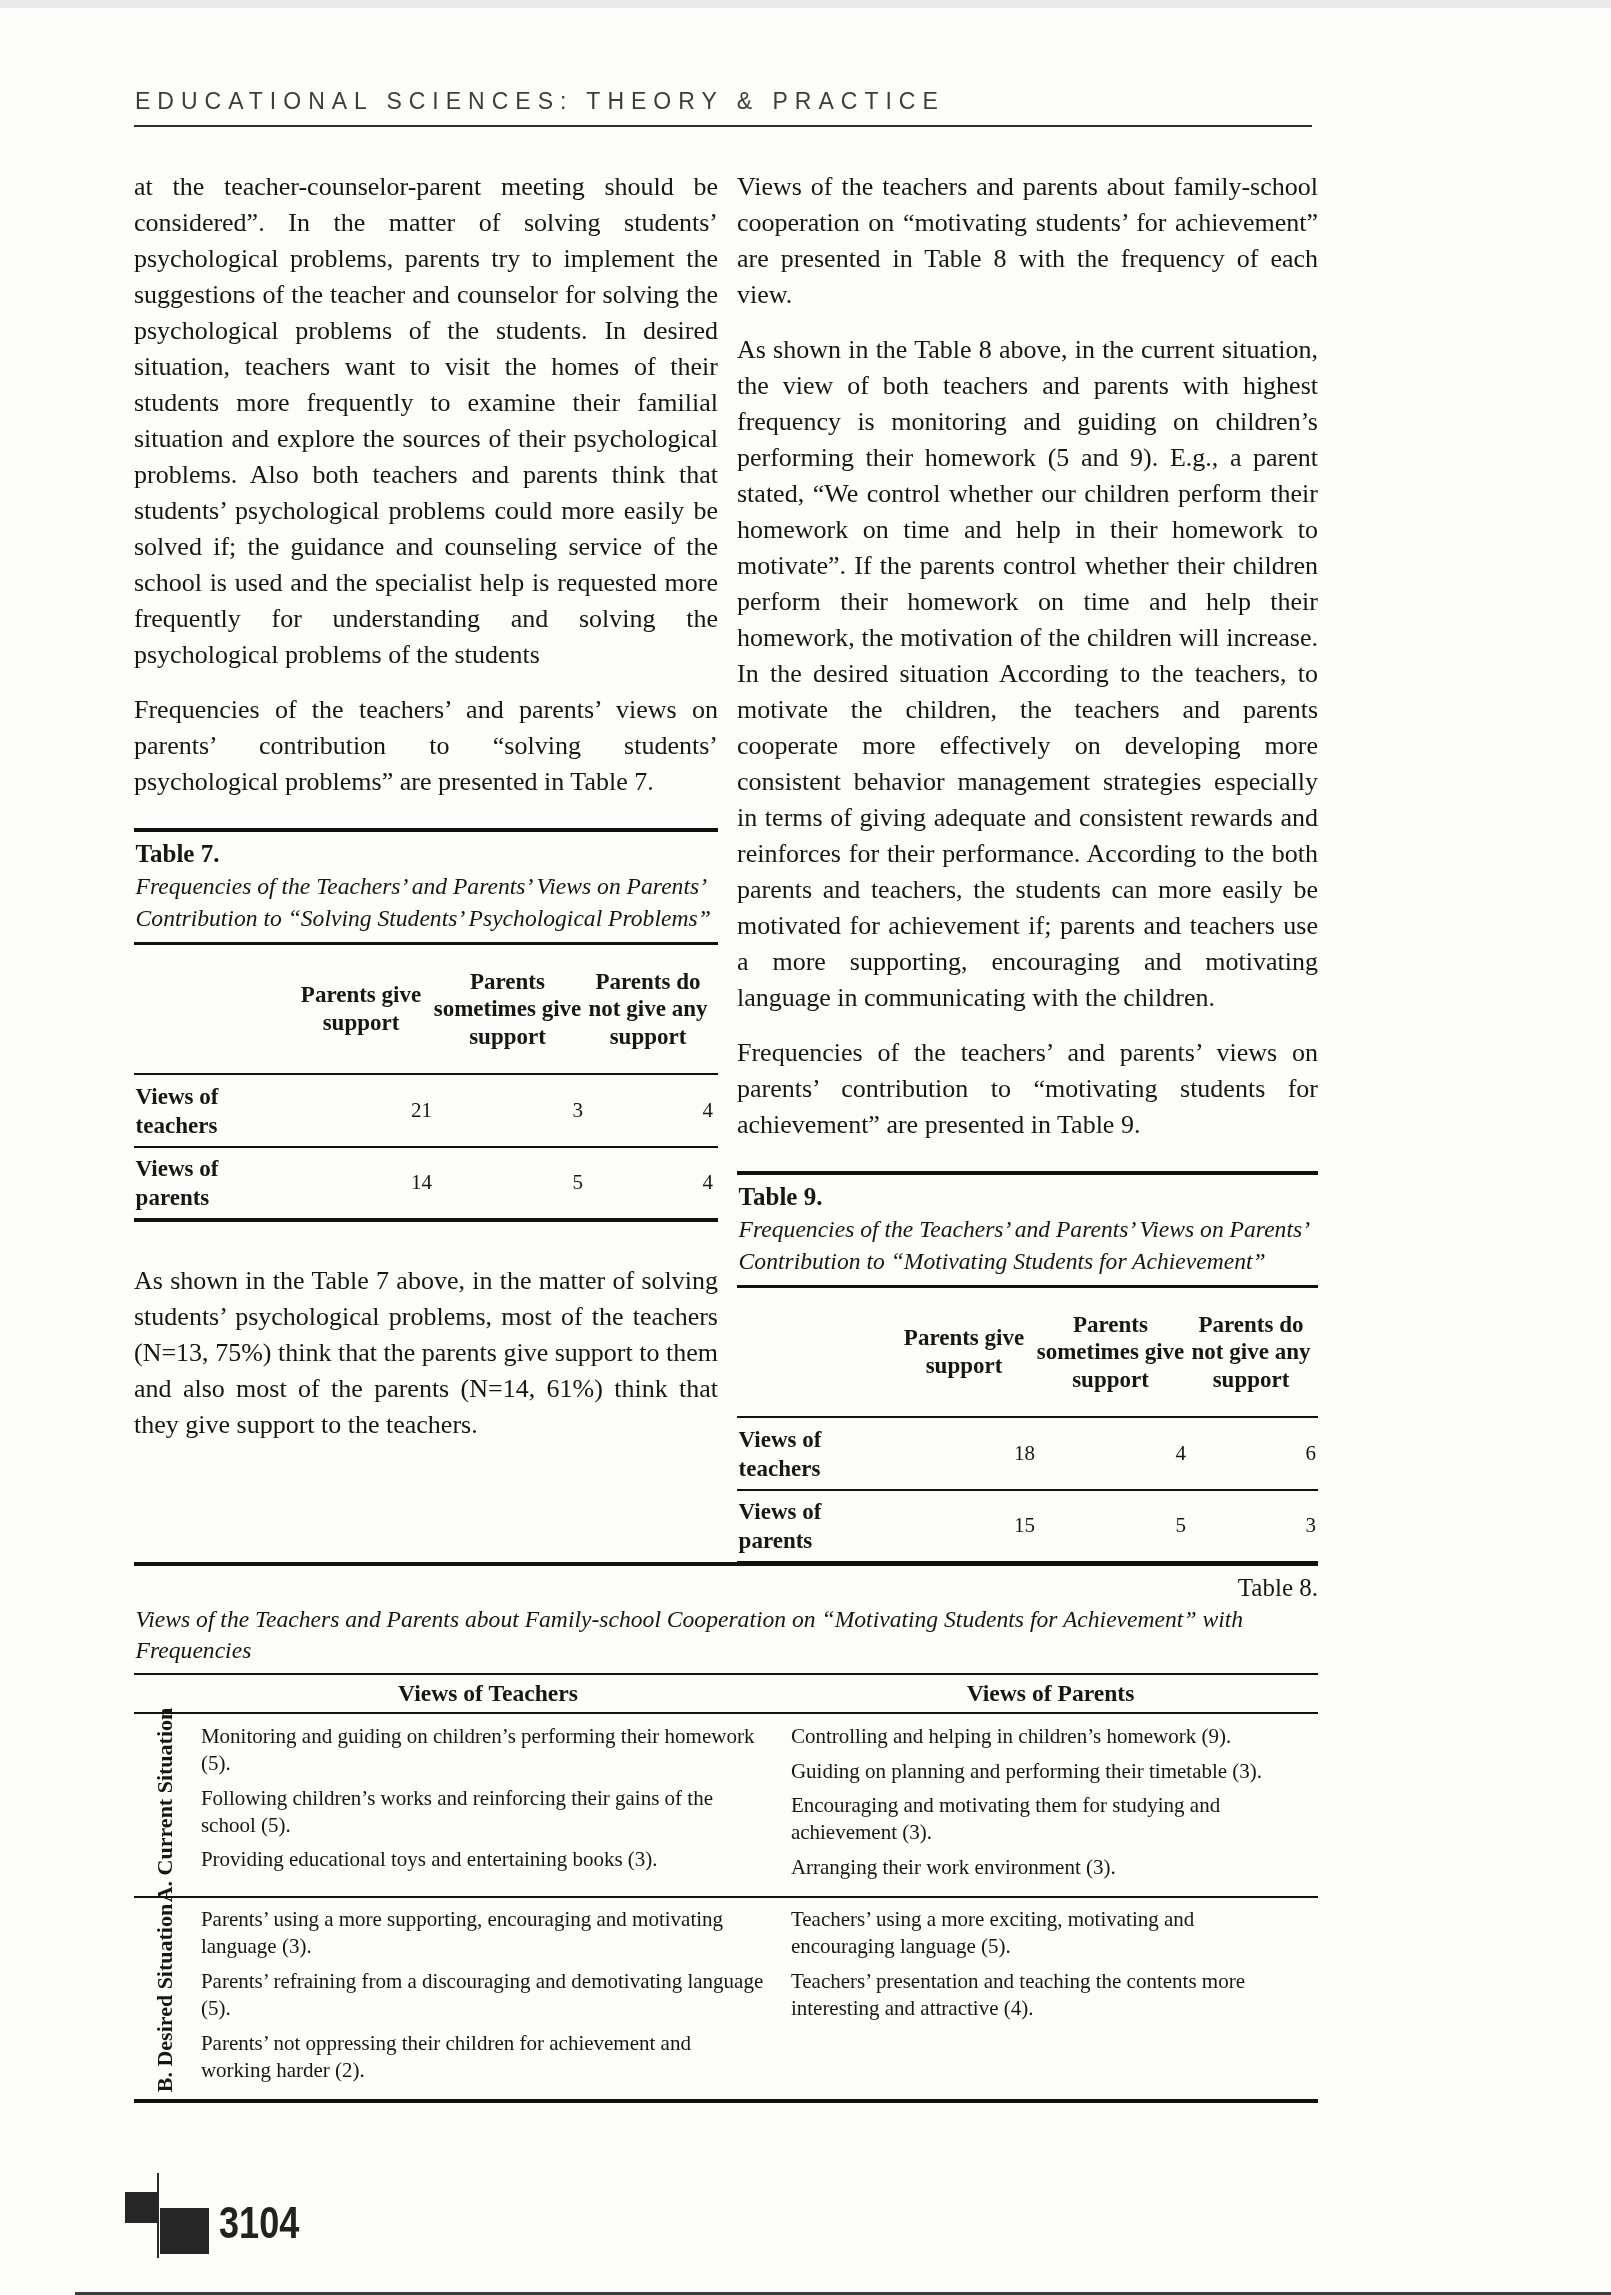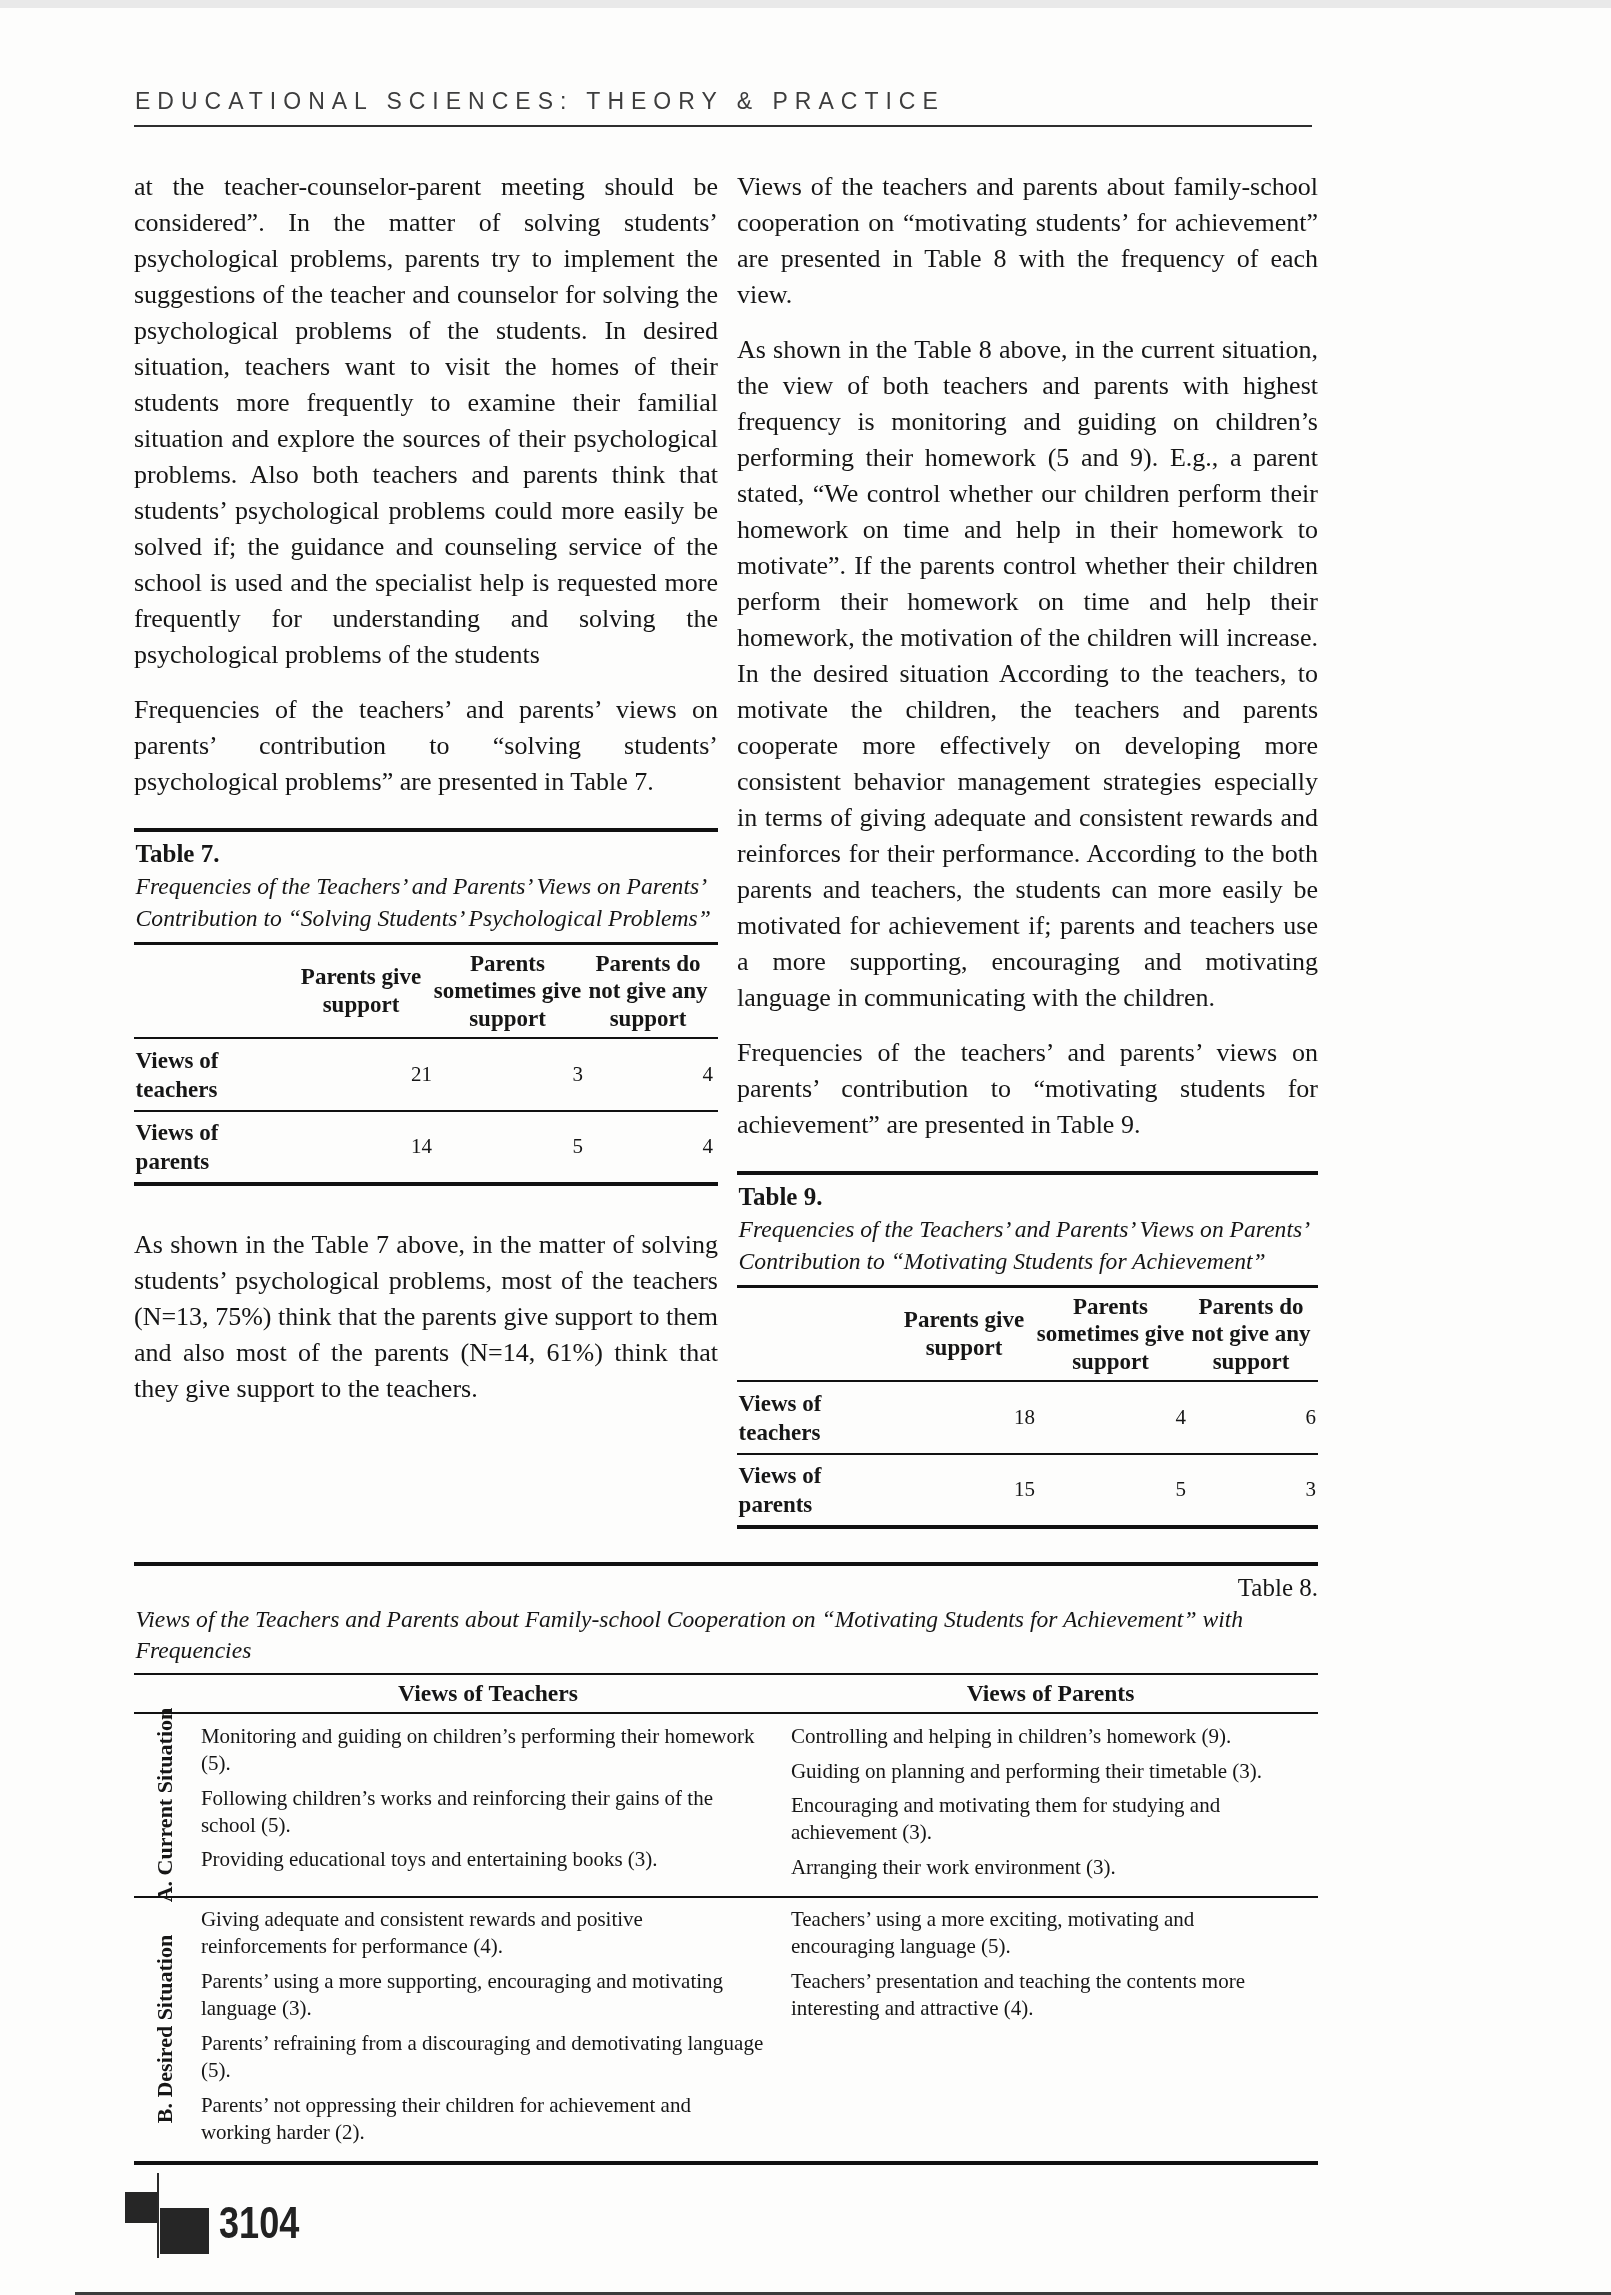--- a/index.html
+++ b/index.html
@@ -24,21 +24,21 @@
   p.body{font-size:26px;line-height:36px;margin:0 0 19px 0;}
 
   
   .stat-table{margin:28px 0 41px 0;text-align:left;}
   .rule{height:2.4px;background:#111;}
   .rule.thick{height:3.9px;}
   .rule.thin{height:1.6px;}
   .st-label{font-weight:bold;font-size:25px;line-height:31.5px;margin:6.3px 0 0 1.6px;}
   .st-caption{font-style:italic;font-size:23.6px;line-height:31.5px;margin:1.6px 0 7.9px 1.6px;}
   .st-header,.st-row{display:grid;grid-template-columns:156px 142px 151px 130px;align-items:center;}
-  .st-header{padding:5px 0;}
+  .st-header{padding:23px 0;}
   .st-h{font-weight:bold;font-size:23px;line-height:27.5px;text-align:center;}
   .st-row{padding:6.3px 0;}
   .st-rowlabel{font-weight:bold;font-size:23px;line-height:29px;padding-left:1.6px;}
   .st-val{font-size:21px;text-align:right;}
 
   
   .table8{position:absolute;left:134px;top:1554px;width:1184px;text-align:left;}
   .t8-caption-label{font-weight:normal;font-size:25px;line-height:33px;margin:4.7px 0 0 1.6px;text-align:right;}
   .t8-caption{font-style:italic;font-size:23.6px;line-height:31.5px;margin:0 0 6.3px 1.6px;}
   .t8-header{display:grid;grid-template-columns:59px 590px 535px;padding:4.7px 0;}
@@ -175,21 +175,20 @@
           <p class="cell-item">Arranging their work environment (3).</p>
         </div>
     </div>
     <div class="rule thin"></div>
 
     <div class="t8-row">
       <div class="t8-rowlabel">
         <div class="rot rot-b">B. Desired Situation</div>
       </div>
       <div class="t8-cell">
-          <p class="cell-item">Giving adequate and consistent rewards and positive reinforcements for performance (4).</p>
           <p class="cell-item">Parents’ using a more supporting, encouraging and motivating language (3).</p>
           <p class="cell-item">Parents’ refraining from a discouraging and demotivating language (5).</p>
           <p class="cell-item">Parents’ not oppressing their children for achievement and working harder (2).</p>
         </div>
       <div class="t8-cell">
           <p class="cell-item">Teachers’ using a more exciting, motivating and encouraging language (5).</p>
           <p class="cell-item">Teachers’ presentation and teaching the contents more interesting and attractive (4).</p>
         </div>
     </div>
     <div class="rule thick"></div>

